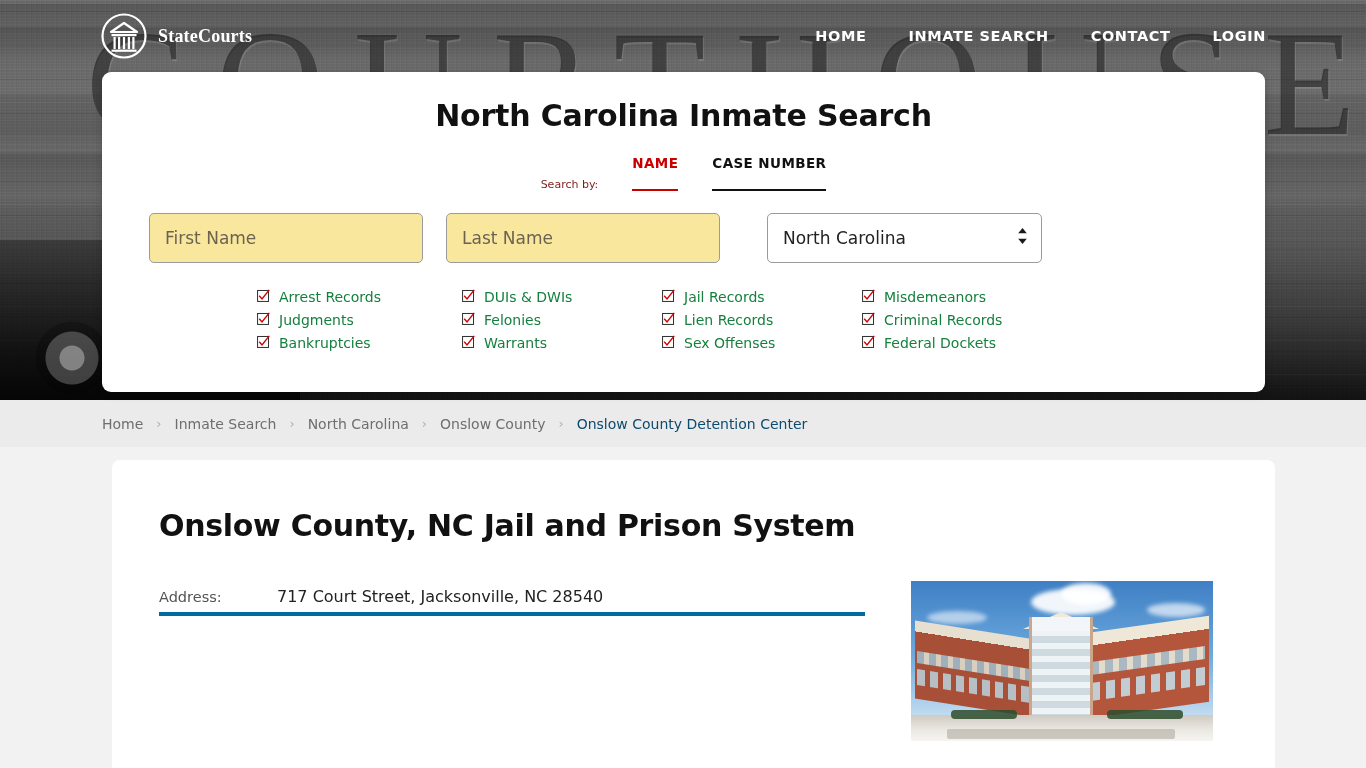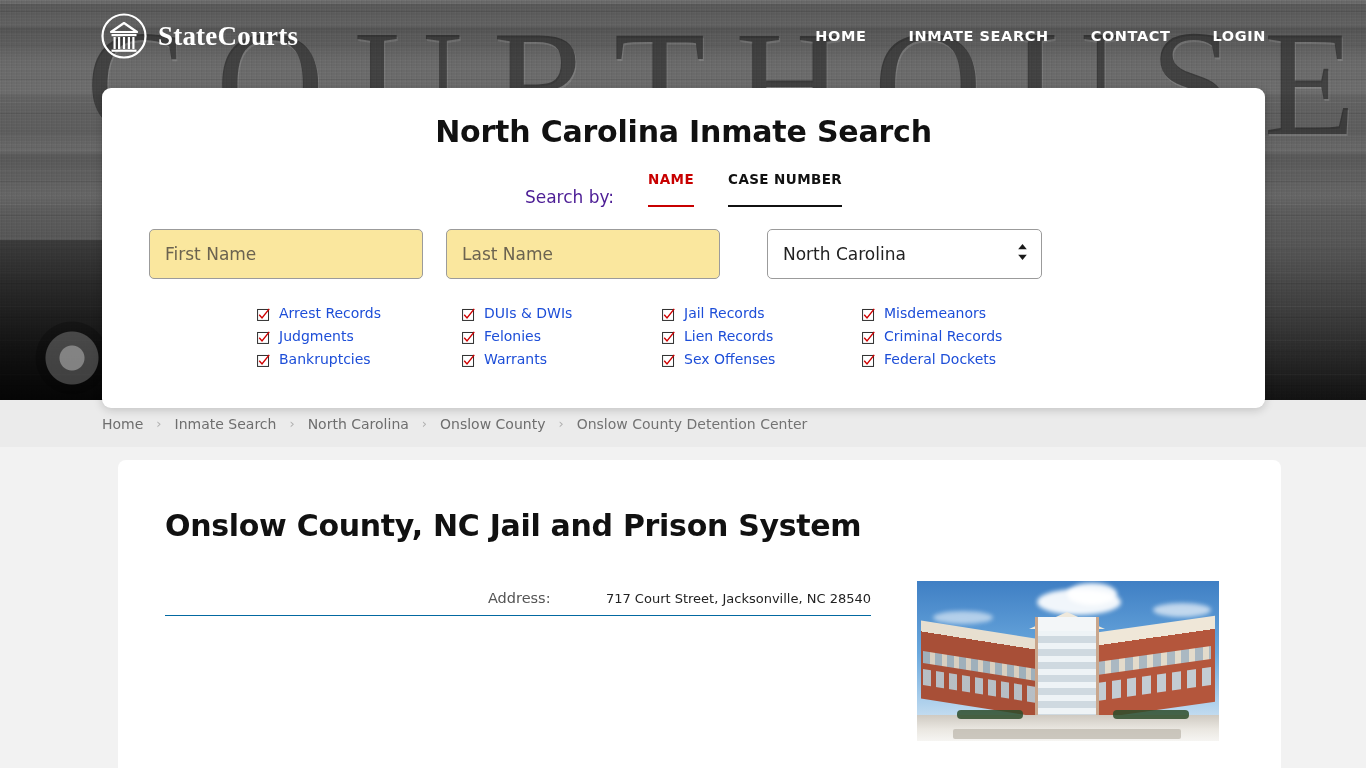--- a/index.html
+++ b/index.html
@@ -90,21 +90,21 @@
   }
   .logo {
     display: flex;
     align-items: center;
     margin-left: 100px;
     gap: 10px;
   }
   .logo-mark { width: 48px; height: 48px; display: block; }
   .logo-text {
     font-family: "Liberation Serif", "DejaVu Serif", serif;
-    font-size: 27px;
+    font-size: 18px;
     font-weight: 700;
     color: #ffffff;
     letter-spacing: .2px;
   }
   .nav {
     margin-left: auto;
     margin-right: 100px;
     display: flex;
     gap: 42px;
   }
@@ -114,21 +114,21 @@
     font-weight: 700;
     letter-spacing: .6px;
     text-decoration: none;
     cursor: pointer;
     white-space: nowrap;
   }
 
   
   .search-card {
     position: absolute;
-    top: 88px; left: 102px;
+    top: 72px; left: 102px;
     width: 1163px; height: 320px;
     background: #ffffff;
     border-radius: 9px;
     z-index: 4;
     box-shadow: 0 2px 10px rgba(0,0,0,.18);
   }
   .search-title {
     text-align: center;
     font-size: 30px;
     font-weight: 700;
@@ -137,22 +137,22 @@
     letter-spacing: -.2px;
   }
   .searchby-row {
     display: flex;
     align-items: flex-end;
     justify-content: center;
     gap: 34px;
     margin-top: 22px;
   }
   .searchby-label {
-    font-size: 17px;
-    color: #4c1d95;
+    font-size: 11px;
+    color: #7f1d1d;
   }
   .tab {
     font-size: 13.5px;
     font-weight: 700;
     letter-spacing: .4px;
     padding-bottom: 18px;
     cursor: pointer;
   }
   .tab.active { color: #c80000; border-bottom: 2.5px solid #c80000; }
   .tab.inactive { color: #111111; border-bottom: 2.5px solid #111111; }
@@ -225,24 +225,24 @@
 
   .checks {
     margin-top: 26px;
     padding: 0 120px 0 155px;
     display: grid;
     grid-template-columns: 205px 200px 200px 1fr;
     row-gap: 7px;
   }
   .check {
     display: flex;
-    align-items: flex-end;
+    align-items: flex-start;
     gap: 9px;
     font-size: 14px;
-    color: #1d4ed8;
+    color: #15803d;
   }
   .cbox { width: 13px; height: 13px; display: block; flex: 0 0 13px; }
 
   
   .crumbbar {
     position: absolute;
     top: 400px; left: 0;
     width: 1366px; height: 47px;
     background: #ebebeb;
     display: flex;
@@ -250,32 +250,32 @@
     padding-left: 102px;
     gap: 0;
   }
   .crumb {
     font-size: 14px;
     color: #6e6e6e;
     text-decoration: none;
     cursor: pointer;
     white-space: nowrap;
   }
-  .crumb.current { color: #737373; cursor: default; }
+  .crumb.current { color: #0c4a6e; cursor: default; }
   .crumb-sep {
     color: #b0b0b0;
     font-size: 13px;
     padding: 0 13px;
     user-select: none;
   }
 
   
   .content-card {
     position: absolute;
-    top: 460px; left: 118px;
+    top: 460px; left: 112px;
     width: 1163px; height: 308px;
     background: #ffffff;
     border-radius: 8px 8px 0 0;
     overflow: hidden;
   }
   .page-title {
     margin: 48px 0 0 47px;
     font-size: 30px;
     font-weight: 700;
     color: #111111;
@@ -285,32 +285,31 @@
     display: flex;
     margin-top: 38px;
     padding: 0 47px;
     gap: 46px;
   }
   .info-table { width: 706px; }
   .info-row {
     display: flex;
     align-items: center;
     height: 35px;
-    border-bottom: 1px solid #0369a1;
-    justify-content: flex-end;
+    border-bottom: 4px solid #0369a1;
   }
   .info-row:first-child { border-top: none; }
   .info-label {
     width: 118px;
     flex: 0 0 118px;
     font-size: 14.5px;
     color: #555555;
   }
   .info-value {
-    font-size: 13px;
+    font-size: 16px;
     color: #222222;
   }
   .info-value a, .link {
     color: #1a1a1a;
     text-decoration: underline;
     cursor: pointer;
   }
 
   
   .photo {

